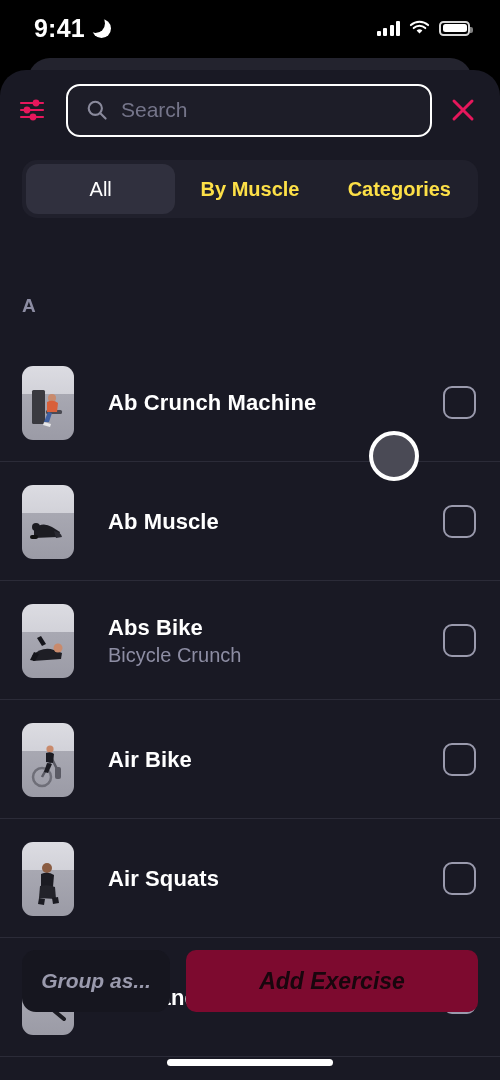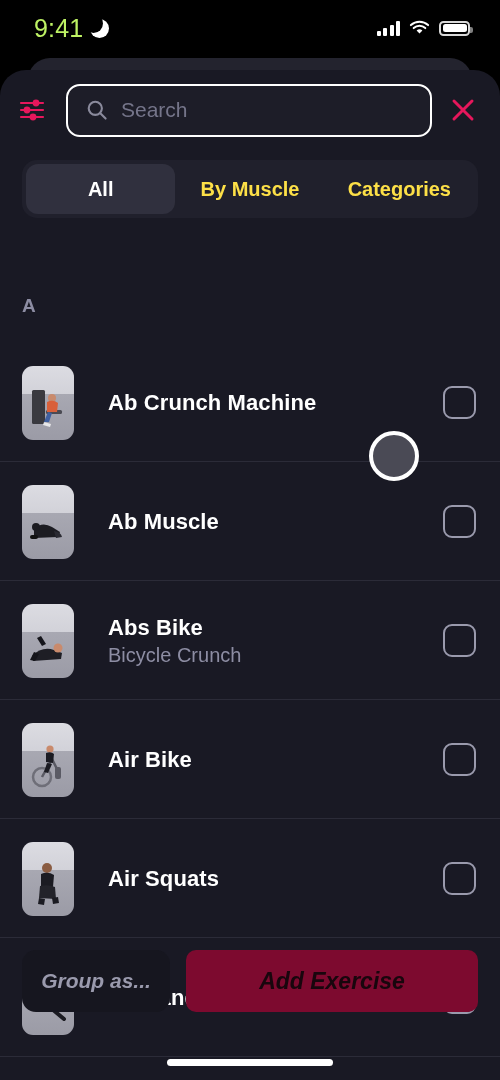--- a/index.html
+++ b/index.html
@@ -11,21 +11,21 @@
   }
   .phone { position:relative; width:500px; height:1080px; background:#000; }
 
   
   .statusbar{
     position:absolute; top:0; left:0; width:500px; height:56px;
     display:flex; align-items:center; justify-content:space-between;
     padding:0 30px 0 34px; z-index:60; background:#000;
   }
   .sb-left{ display:flex; align-items:center; gap:7px; }
-  .sb-time{ color:#bef264; font-size:25px; font-weight:400; letter-spacing:.2px; }
+  .sb-time{ color:#ffffff; font-size:25px; font-weight:700; letter-spacing:.2px; }
   .moon-icon{ width:19px; height:19px; position:relative; display:block; }
   .moon-icon::before{
     content:""; position:absolute; inset:0; border-radius:50%;
     background:#fff;
   }
   .moon-icon::after{
     content:""; position:absolute; left:-6px; top:-5px; width:19px; height:19px;
     border-radius:50%; background:#000;
   }
   .sb-right{ display:flex; align-items:center; gap:9px; }
@@ -87,21 +87,21 @@
     margin:10px 22px 0 22px; height:58px;
     background:#20202c; border-radius:15px;
     display:flex; align-items:center; padding:4px;
   }
   .tab{
     flex:1; height:50px; border:none; background:transparent;
     color:#fde047; font-size:20px; font-weight:700; cursor:pointer;
     border-radius:12px; font-family:"Liberation Sans", sans-serif;
     display:flex; align-items:center; justify-content:center;
   }
-  .tab.active{ background:#30303e; color:#fff; font-weight:700; }
+  .tab.active{ background:#30303e; color:#fff; font-weight:400; }
 
   
   .listwrap{
     position:absolute; top:192px; left:0; right:0; bottom:0;
     overflow:hidden;
   }
   .section-head{
     color:#8d8da3; font-size:19px; font-weight:700;
     padding:33px 0 26px 22px; letter-spacing:.4px;
   }

